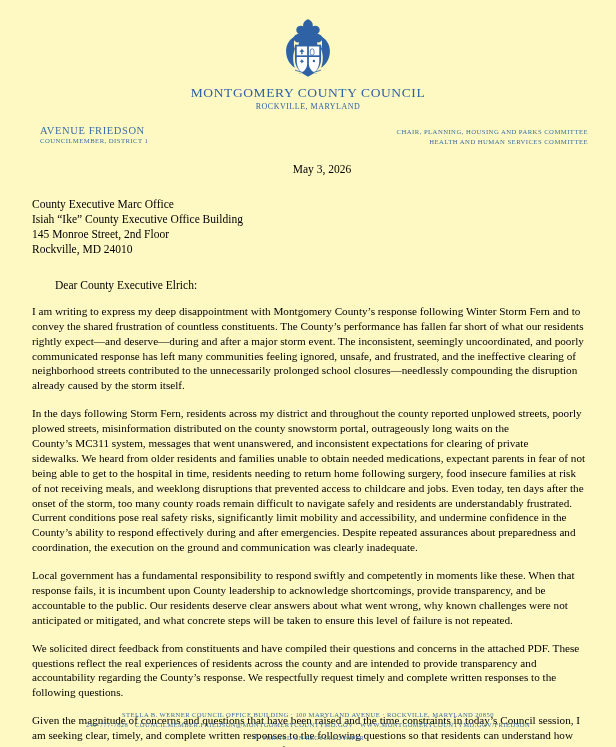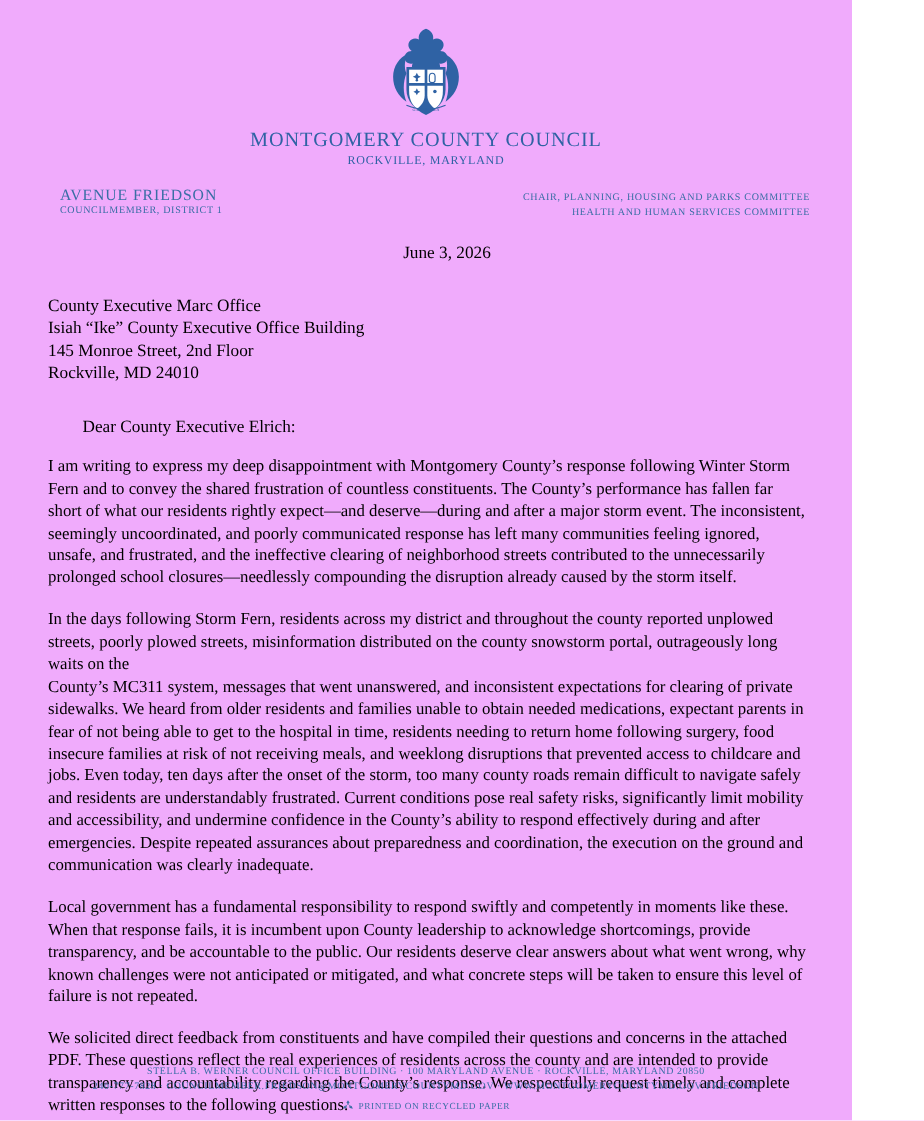--- a/index.html
+++ b/index.html
@@ -9,23 +9,23 @@
   }
   body {
     width: 616px;
     height: 747px;
     overflow: hidden;
     font-family: "Liberation Serif", serif;
     color: #000000;
   }
   .page {
     position: relative;
-    width: 568px;
+    width: 616px;
     height: 747px;
-    background: #f0abfc;
+    background: #fef9c3;
     box-sizing: border-box;
   }
 
   
   .letterhead {
     text-align: center;
     padding-top: 18px;
   }
   .seal {
     display: block;
@@ -193,21 +193,21 @@
       <div class="member-district">COUNCILMEMBER, DISTRICT 1</div>
     </div>
     <div class="committees">
       <div class="committee-line">CHAIR, PLANNING, HOUSING AND PARKS COMMITTEE</div>
       <div class="committee-line">HEALTH AND HUMAN SERVICES  COMMITTEE</div>
     </div>
   </div>
 
   <div class="body-wrap">
 
-    <div class="date">June 3, 2026</div>
+    <div class="date">May 3, 2026</div>
 
     <div class="recipient">
       <div>County Executive Marc Office</div>
       <div>Isiah “Ike” County Executive Office Building</div>
       <div>145 Monroe Street, 2nd Floor</div>
       <div>Rockville, MD 24010</div>
     </div>
 
     <div class="salutation">Dear County Executive Elrich:</div>
 

